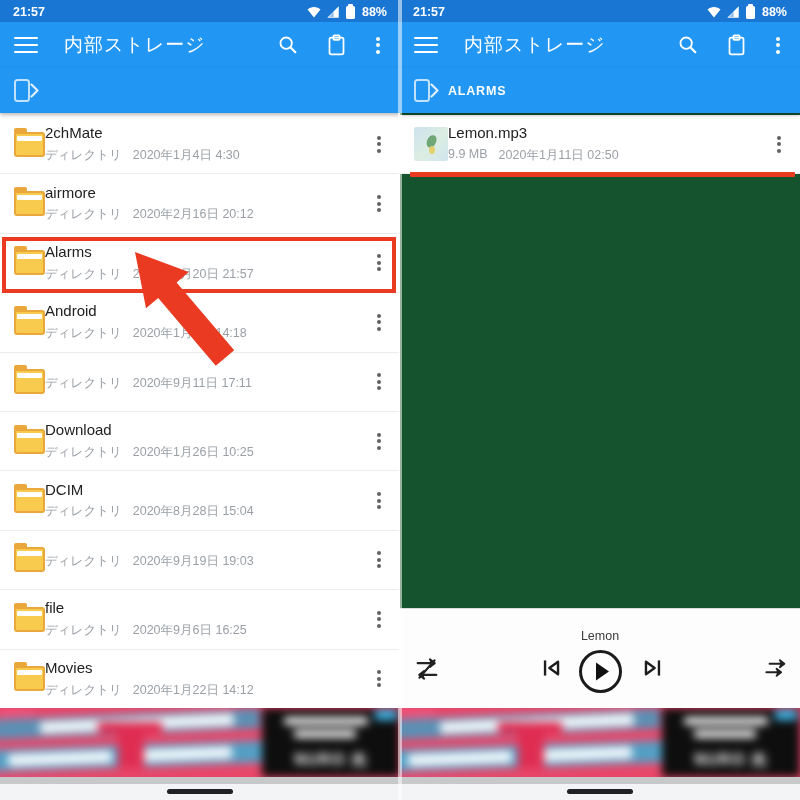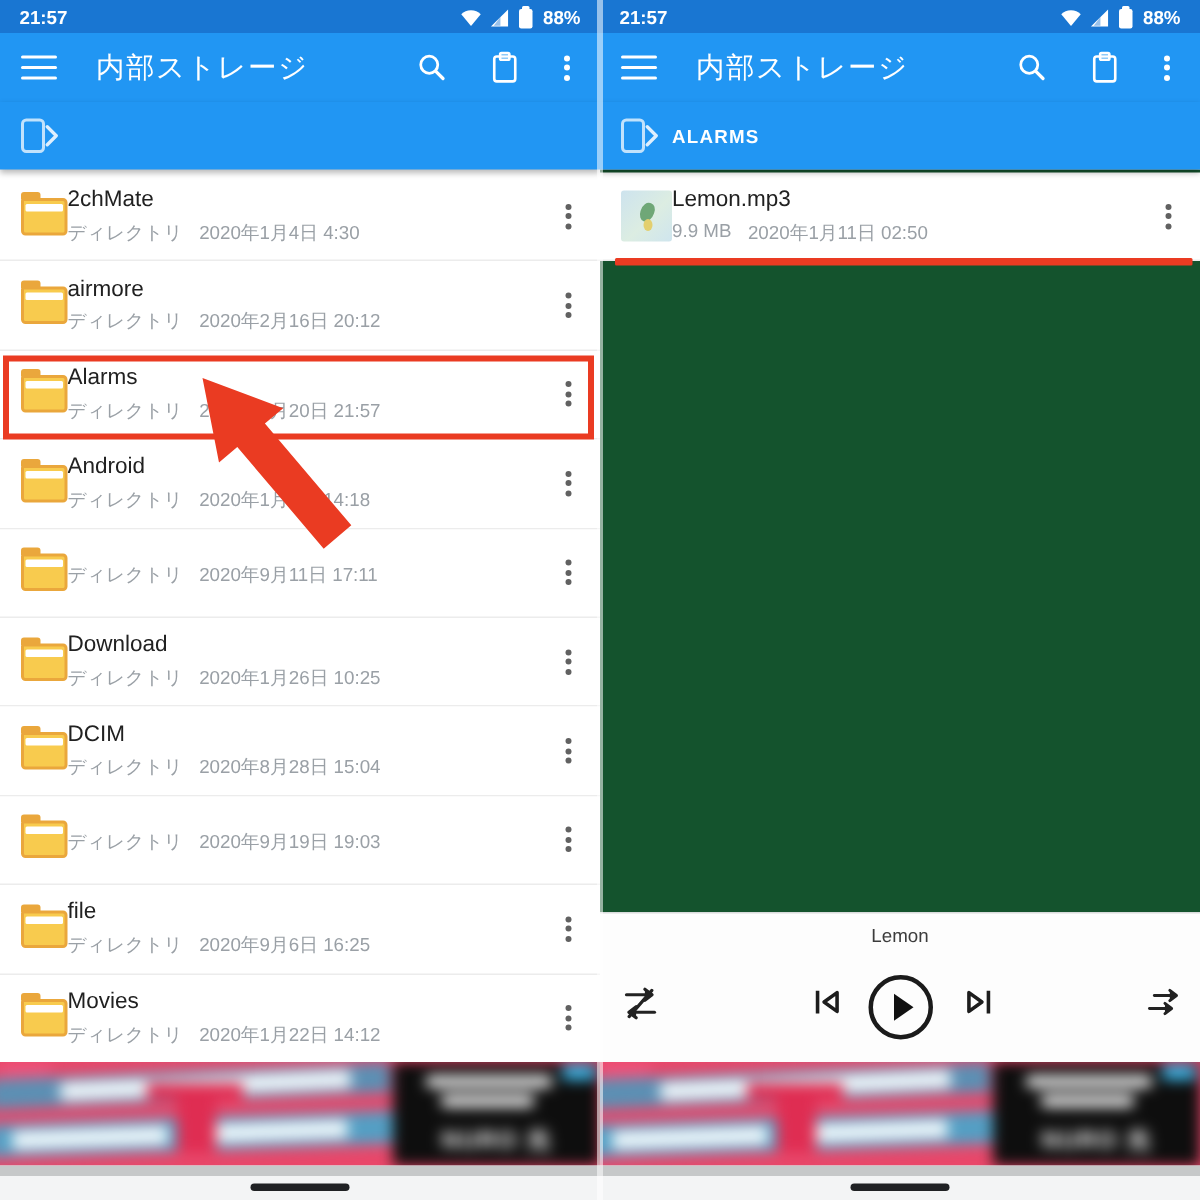--- a/index.html
+++ b/index.html
@@ -53,21 +53,21 @@
   .thumb::before { content:""; position:absolute; left:13px; top:8px; width:9px; height:13px; background:#6fa777; border-radius:50% 40% 55% 45%; transform:rotate(18deg); }
   .thumb::after { content:""; position:absolute; left:15px; top:19px; width:6px; height:8px; background:#e3cf6e; border-radius:50%; }
 
   
   .hl-rect { position:absolute; left:2px; top:237px; width:394px; height:56px; border:4px solid #ea3b22; z-index:30; pointer-events:none; }
   .arrow-svg { position:absolute; left:0; top:0; z-index:31; pointer-events:none; }
   .red-underline { position:absolute; left:10px; top:172px; width:385px; height:4.5px; background:#ea3b22; border-radius:1px; z-index:30; pointer-events:none; }
 
   
   .player { position:absolute; top:608px; left:0; right:0; height:100px; background:#fdfdfd; border-top:1.5px solid #d9dbdc; z-index:3; }
-  .track-title { position:absolute; top:8px; left:0; right:0; text-align:center; font-size:12.5px; color:#3c3c3c; }
+  .track-title { position:absolute; top:20px; left:0; right:0; text-align:center; font-size:12.5px; color:#3c3c3c; }
   .pl-ic { position:absolute; top:46px; cursor:pointer; }  
 
   
   .ad { position:absolute; top:708px; left:0; right:0; height:69px; background:#e9476a; overflow:hidden; }
   .ad-inner { position:absolute; inset:0; filter:blur(4.5px); }
   .blob { position:absolute; background:rgba(255,255,255,.93); border-radius:3px; }
   .ribbon { position:absolute; background:#5b90b4; }
   .band { position:absolute; top:777px; left:0; right:0; height:7px; background:#c6c8c9; }
   .navbar { position:absolute; top:784px; left:0; right:0; height:16px; background:#f3f4f5; }
   .nav-pill { position:absolute; top:5px; left:50%; transform:translateX(-50%); width:66px; height:4.5px; background:#202124; border-radius:3px; cursor:pointer; }

